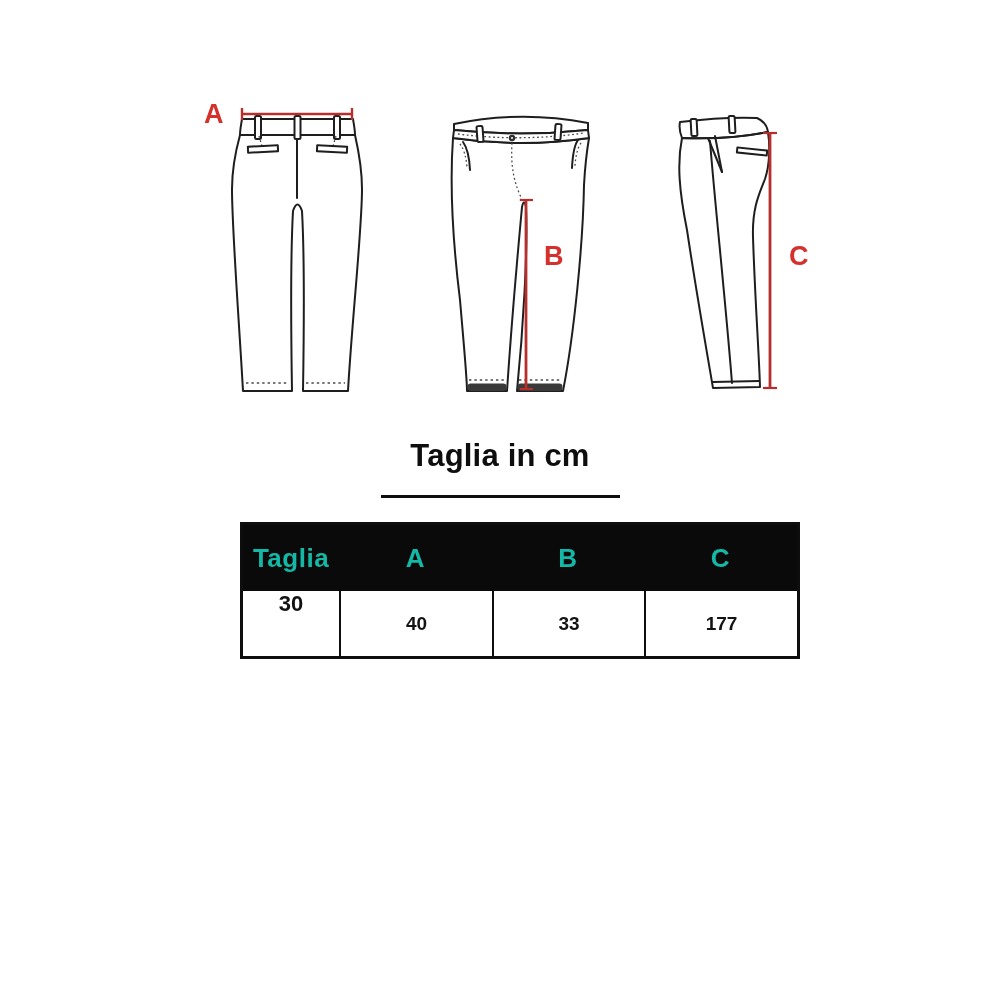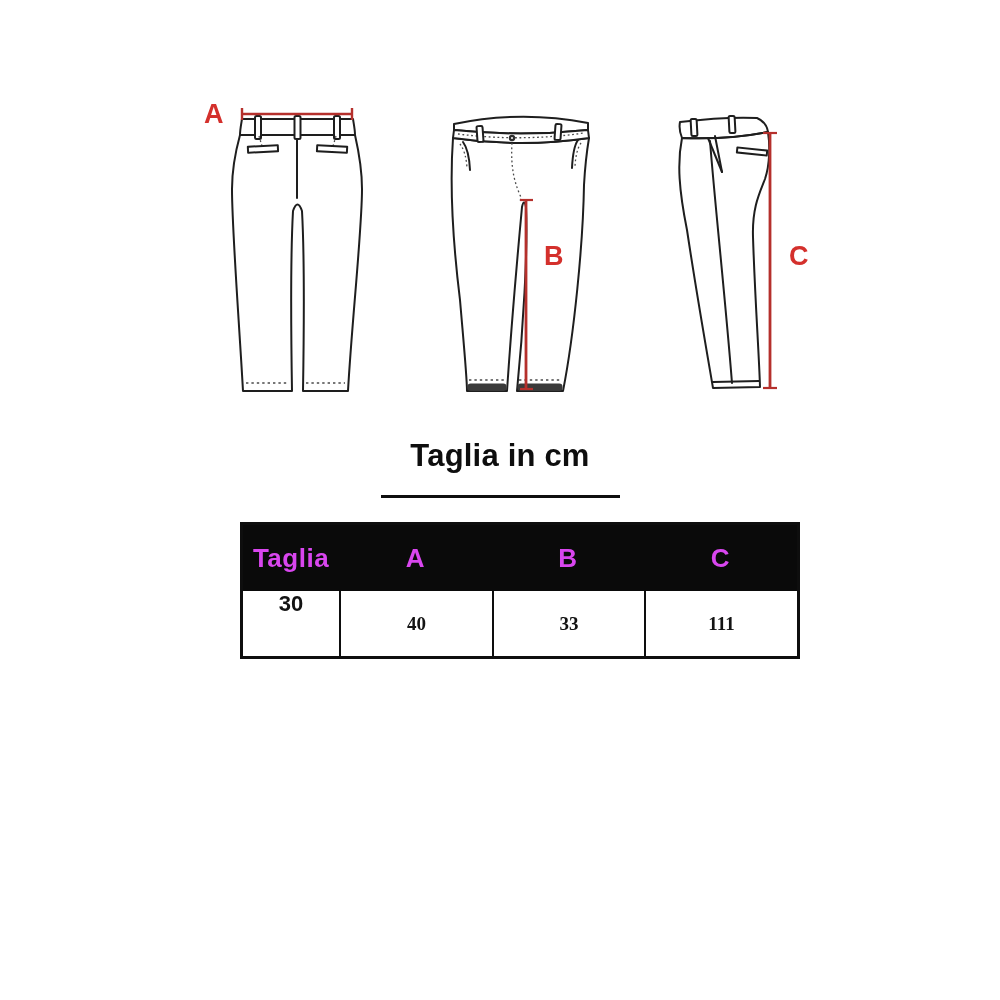--- a/index.html
+++ b/index.html
@@ -23,24 +23,24 @@
   }
   .size-table{
     position:absolute;left:240px;top:522px;width:560px;
     border:3px solid #0e0e0e;box-sizing:border-box;background:#fff;
   }
   .tr{display:flex;width:100%;}
   .tr-head{background:#0a0a0a;height:66px;align-items:center;}
   .tr-body{background:#ffffff;height:65px;align-items:flex-start;}
   .td{box-sizing:border-box;text-align:center;}
   .c0{width:96px;} .c1{width:153px;} .c2{width:152px;} .c3{width:153px;}
-  .tr-head .td{color:#d946ef;font-weight:bold;font-size:26px;letter-spacing:0.5px;}
+  .tr-head .td{color:#14b8a6;font-weight:bold;font-size:26px;letter-spacing:0.5px;}
   .tr-body .td{color:#131313;font-weight:bold;font-size:19px;}
   .tr-body .c0{font-size:22px;}
-  .tr-body .c1,.tr-body .c2,.tr-body .c3{border-left:2px solid #0e0e0e;height:65px;line-height:65px;font-family:Liberation Serif, serif;}
+  .tr-body .c1,.tr-body .c2,.tr-body .c3{border-left:2px solid #0e0e0e;height:65px;line-height:65px;}
   svg .ink{stroke:#1e1e1e;fill:none;stroke-width:2;stroke-linejoin:round;stroke-linecap:round;}
   svg .fillwhite{fill:#ffffff;}
   svg .dots{stroke:#4a4a4a;stroke-width:1.3;stroke-dasharray:1.8,2.6;fill:none;}
   svg .hemdash{stroke:#4a4a4a;stroke-width:1.4;stroke-dasharray:2.4,3;fill:none;}
   svg .red{stroke:#b5302c;fill:none;}
 </style>
 </head>
 <body>
 
 <div class="canvas">
@@ -171,17 +171,17 @@
     <div class="tr tr-head">
       <div class="td c0">Taglia</div>
       <div class="td c1">A</div>
       <div class="td c2">B</div>
       <div class="td c3">C</div>
     </div>
     <div class="tr tr-body">
       <div class="td c0">30</div>
       <div class="td c1">40</div>
       <div class="td c2">33</div>
-      <div class="td c3">111</div>
+      <div class="td c3">177</div>
     </div>
   </div>
 
 </div>
 
 </body></html>

